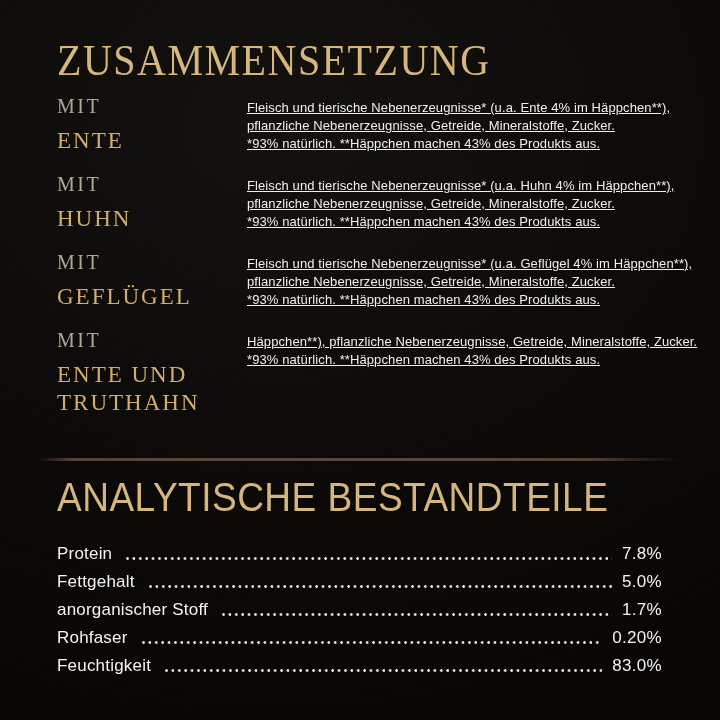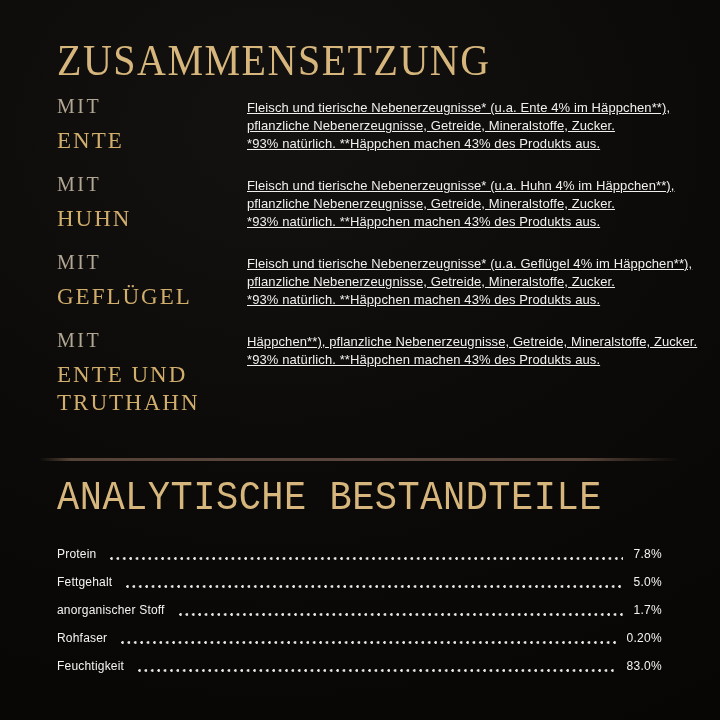--- a/index.html
+++ b/index.html
@@ -30,21 +30,21 @@
   .gold-title .stretch,
   .title2 .stretch {
     display: inline-block;
     transform: scaleY(1.12);
     transform-origin: left center;
   }
   .title2 {
     margin: 0;
     padding: 17px 0 0 57px;
     color: #d6b67c;
-    font-family: Liberation Mono, monospace;
+    font-family: Liberation Sans, sans-serif;
     font-weight: 400;
     font-size: 37px;
     letter-spacing: 0.5px;
     line-height: 1.1;
   }
   .comp-rows {
     margin: 15px 0 0 57px;
   }
   .comp-row {
     display: flex;
@@ -85,21 +85,21 @@
     background: linear-gradient(90deg, rgba(86,67,56,0) 0%, #564338 5%, #5a463c 50%, #564338 85%, rgba(86,67,56,0) 100%);
   }
   .analysis {
     margin: 21px 58px 0 57px;
   }
   .t-row {
     display: flex;
     align-items: center;
     height: 28px;
     color: #f4f3f1;
-    font-size: 12px;
+    font-size: 17px;
   }
   .t-label {
     white-space: nowrap;
     letter-spacing: 0.2px;
   }
   .leader {
     flex: 1 1 auto;
     height: 3px;
     margin: 0 10px 0 14px;
     transform: translateY(5px);

